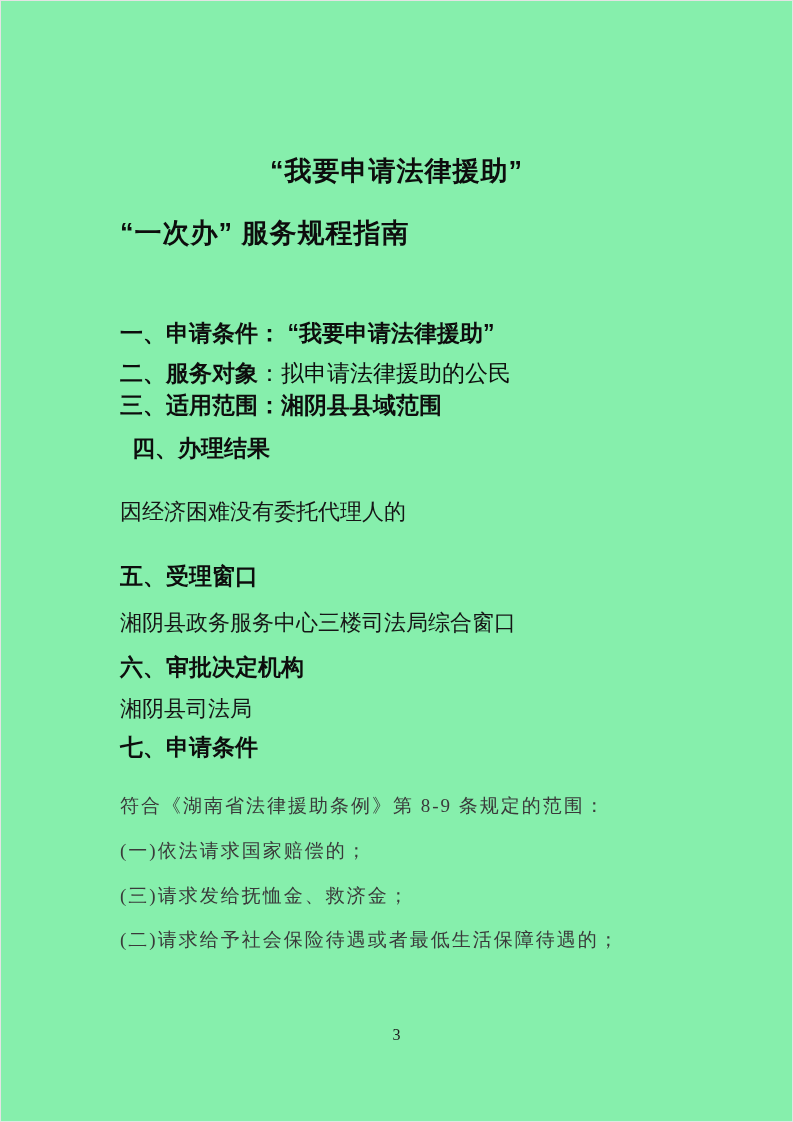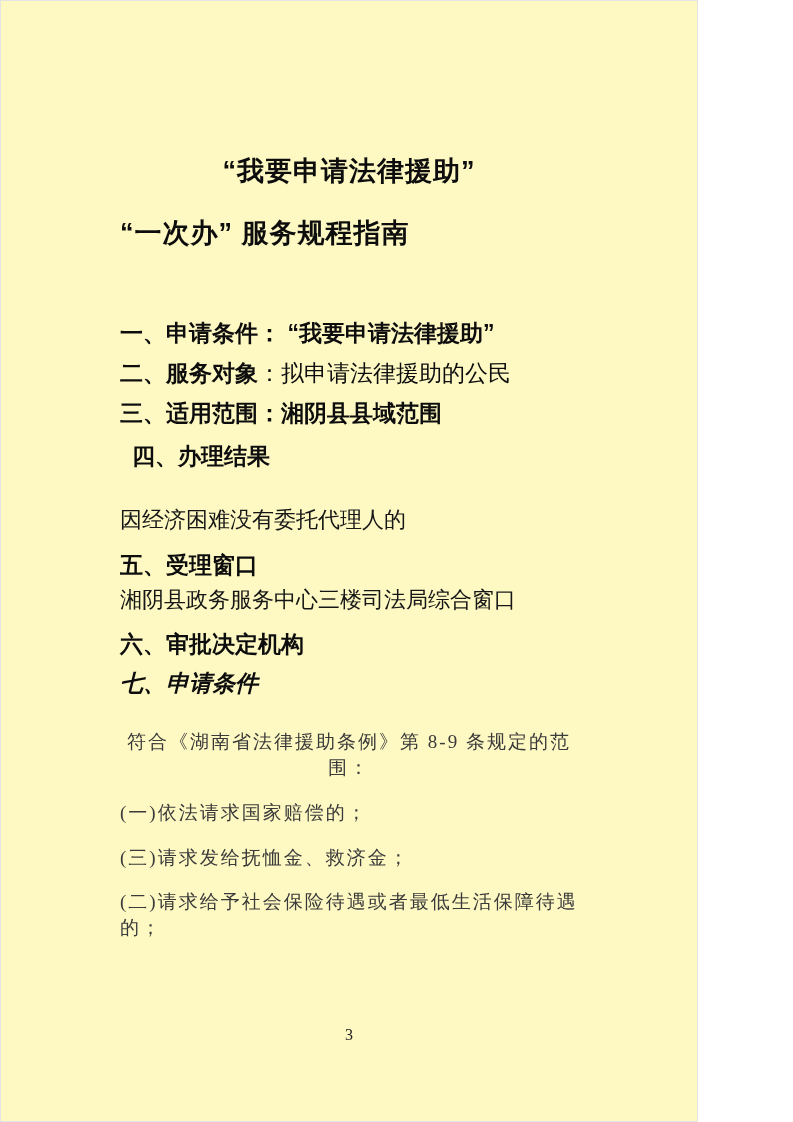--- a/index.html
+++ b/index.html
@@ -2,24 +2,24 @@
 <html><head>
 <meta charset="utf-8">
 <style>
   html, body {
     margin: 0;
     padding: 0;
     background: #ffffff;
   }
   .page {
     position: relative;
-    width: 698px;
+    width: 793px;
     height: 1122px;
     box-sizing: border-box;
-    background: #fef9c3;
+    background: #86efac;
     border: 1px solid #e4e4e4;
     overflow: hidden;
     font-family: "Liberation Sans", sans-serif;
     color: #111111;
   }
   .content {
     padding: 0 119px 0 119px;
   }
   .doc-title {
     margin-top: 152px;
@@ -50,37 +50,37 @@
     text-align: right;
   }
   .plain {
     font-size: 22px;
     line-height: 30px;
     font-weight: normal;
     color: #161616;
   }
   .m-h1 { margin-top: 66px; }
   .m-h2 { margin-top: 8px; }
-  .m-h3 { margin-top: 8px; }
+  .m-h3 { }
   .m-h4 { margin-top: 11px; margin-left: 12px; }
   .m-result { margin-top: 33px; }
-  .m-h5 { margin-top: 14px; }
-  .m-window { margin-top: 4px; }
+  .m-h5 { margin-top: 33px; }
+  .m-window { margin-top: 16px; }
   .m-h6 { margin-top: 13px; }
   .m-authority { margin-top: 11px; }
-  .m-h7 { margin-top: 7px; font-style: italic; }
+  .m-h7 { margin-top: 7px; }
   .serif {
     font-family: "Liberation Serif", serif;
     font-size: 19px;
     line-height: 26px;
     font-weight: normal;
     color: #3a3a3a;
     letter-spacing: 2px;
   }
-  .m-intro { margin-top: 30px; text-align: center; }
+  .m-intro { margin-top: 30px; }
   .m-article { margin-top: 20px; white-space: pre-line; }
   .m-clause1 { margin-top: 19px; }
   .m-clause2 { margin-top: 18px; }
   .m-clause3 { margin-top: 19px; }
   .page-number {
     position: absolute;
     top: 1024px;
     left: 0;
     right: 0;
     text-align: center;
@@ -109,20 +109,21 @@
     <div class="h m-h4">四、办理结果</div>
 
     <div class="plain m-result">因经济困难没有委托代理人的</div>
 
     <div class="h m-h5">五、受理窗口</div>
 
     <div class="plain m-window">湘阴县政务服务中心三楼司法局综合窗口</div>
 
     <div class="h m-h6">六、审批决定机构</div>
 
+    <div class="plain m-authority">湘阴县司法局</div>
 
     <div class="h m-h7">七、申请条件</div>
 
     <div class="serif m-intro">符合《湖南省法律援助条例》第 8-9 条规定的范围：</div>
 
 
     <div class="serif m-clause1">(一)依法请求国家赔偿的；</div>
 
     <div class="serif m-clause3">(三)请求发给抚恤金、救济金；</div>
 

